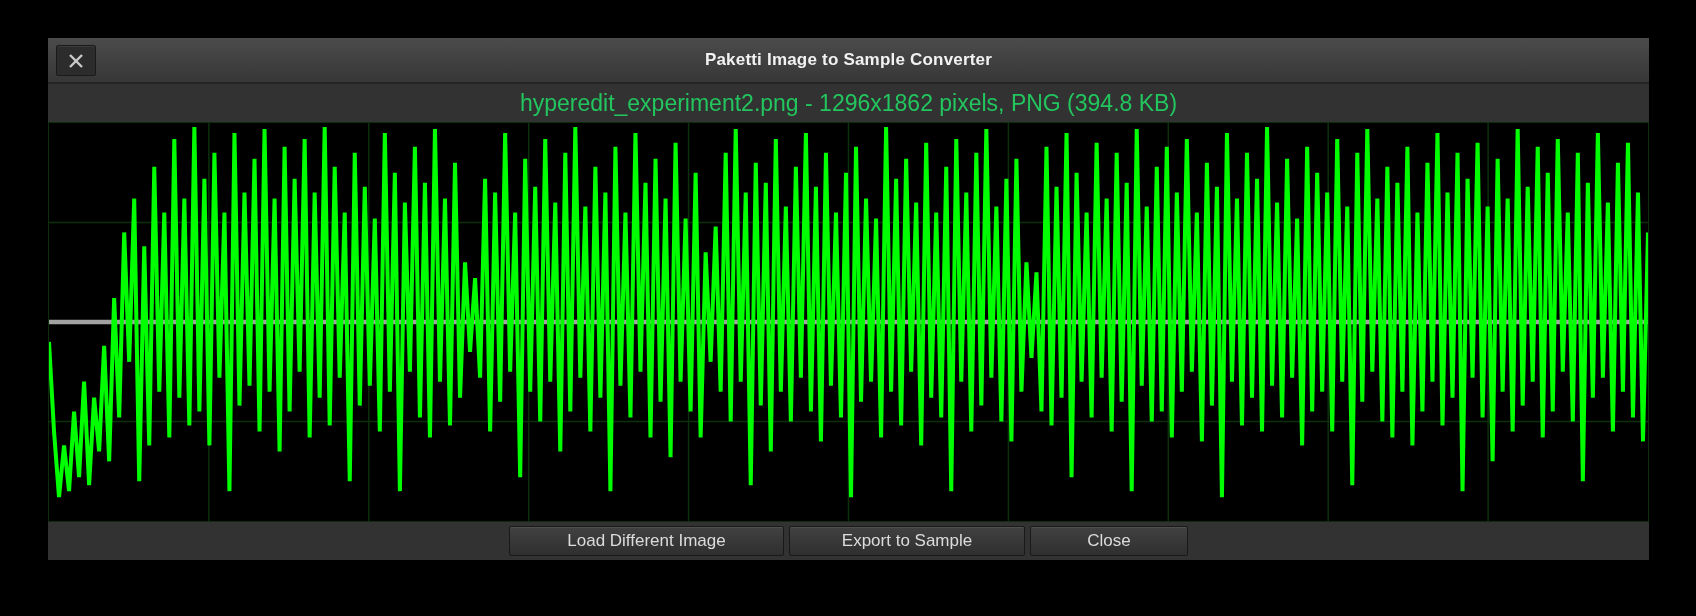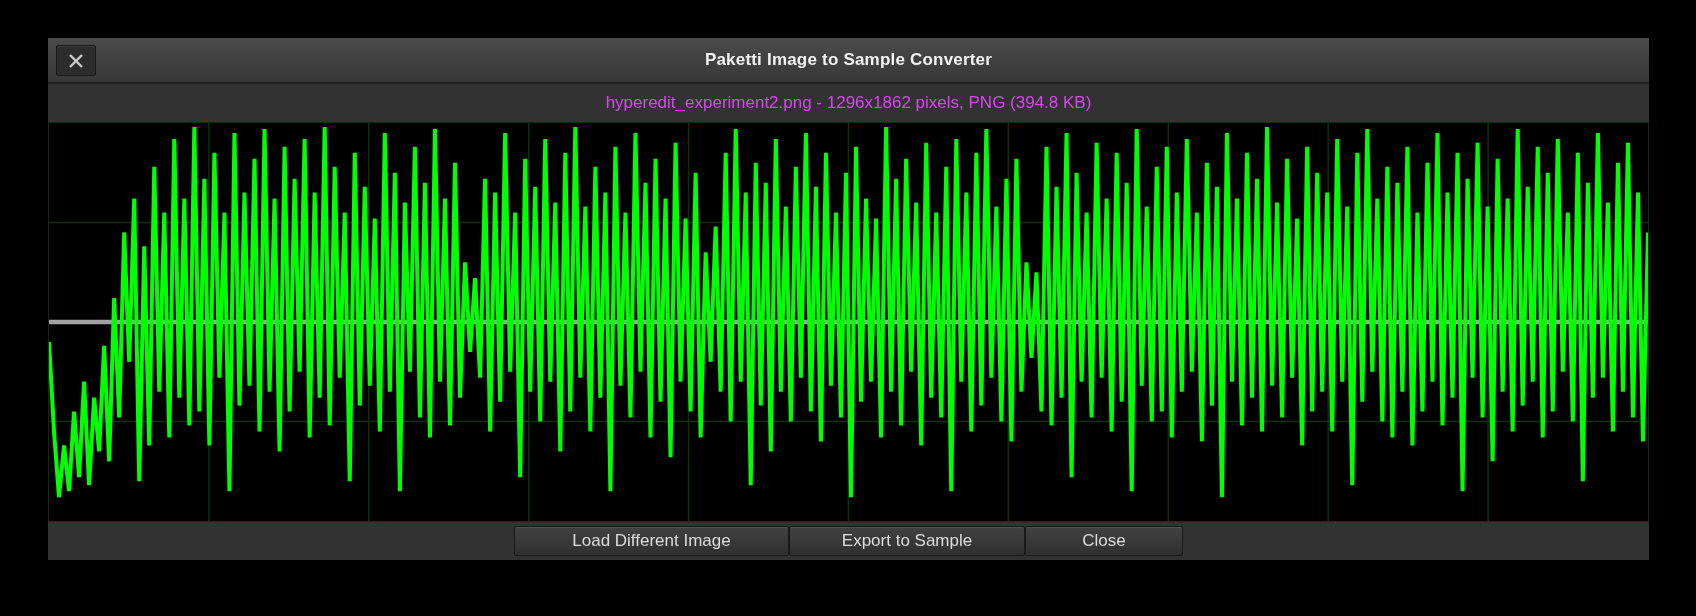--- a/index.html
+++ b/index.html
@@ -26,34 +26,34 @@
   }
   .close-btn svg { display: block; }
   .title {
     color: #f2f2f2; font-size: 17px; font-weight: bold; letter-spacing: 0.2px;
   }
 
   
   .infobar {
     height: 38px; background: #323232;
     display: flex; align-items: center; justify-content: center;
-    color: #d946ef; font-size: 17px;
+    color: #22c55e; font-size: 23px;
   }
 
   
   .waveform {
     height: 400px; background: #000;
     border: 1px solid #0c2e0c;
   }
   .waveform svg { display: block; width: 100%; height: 100%; }
 
   
   .bottombar {
     height: 38px; background: #323232;
-    display: flex; align-items: center; justify-content: center; 
+    display: flex; align-items: center; justify-content: center; gap: 5px;
   }
   .btn {
     height: 30px;
     background: linear-gradient(#414141, #2f2f2f);
     border: 1px solid #191919; border-radius: 2px;
     box-shadow: inset 0 1px 0 rgba(255,255,255,0.08);
     color: #dcdcdc; font-size: 17px; font-family: "Liberation Sans", sans-serif;
     display: flex; align-items: center; justify-content: center; cursor: pointer;
   }
   .btn-load   { width: 275px; }

